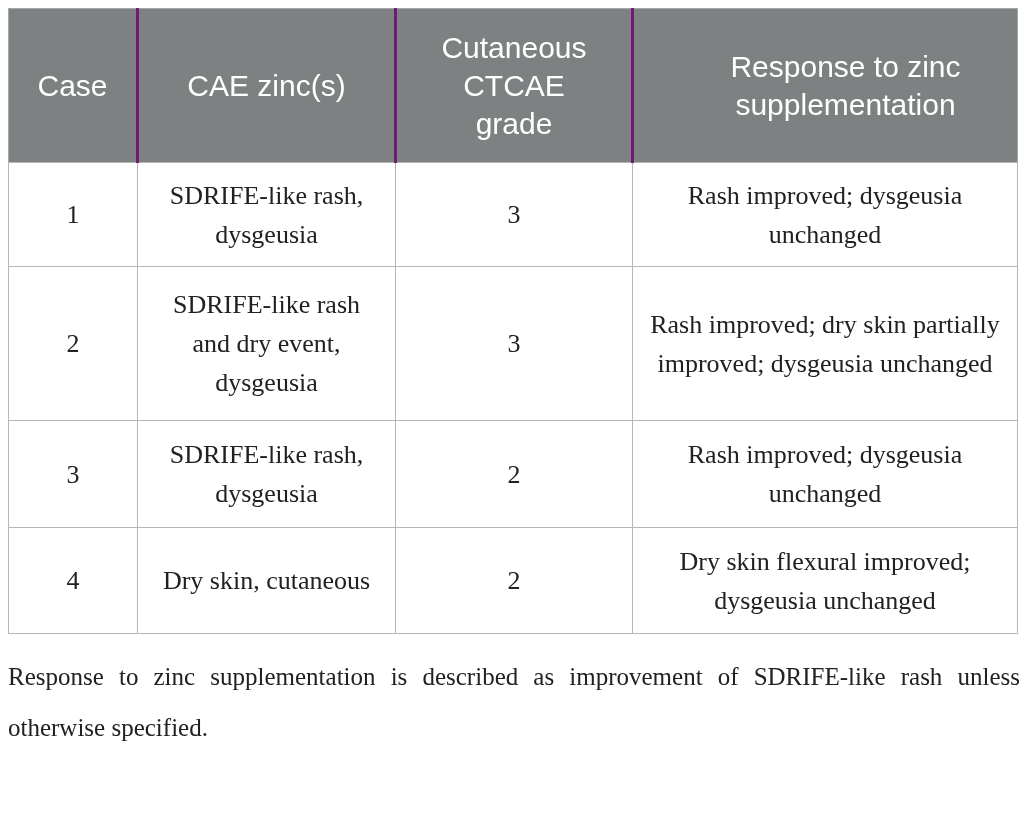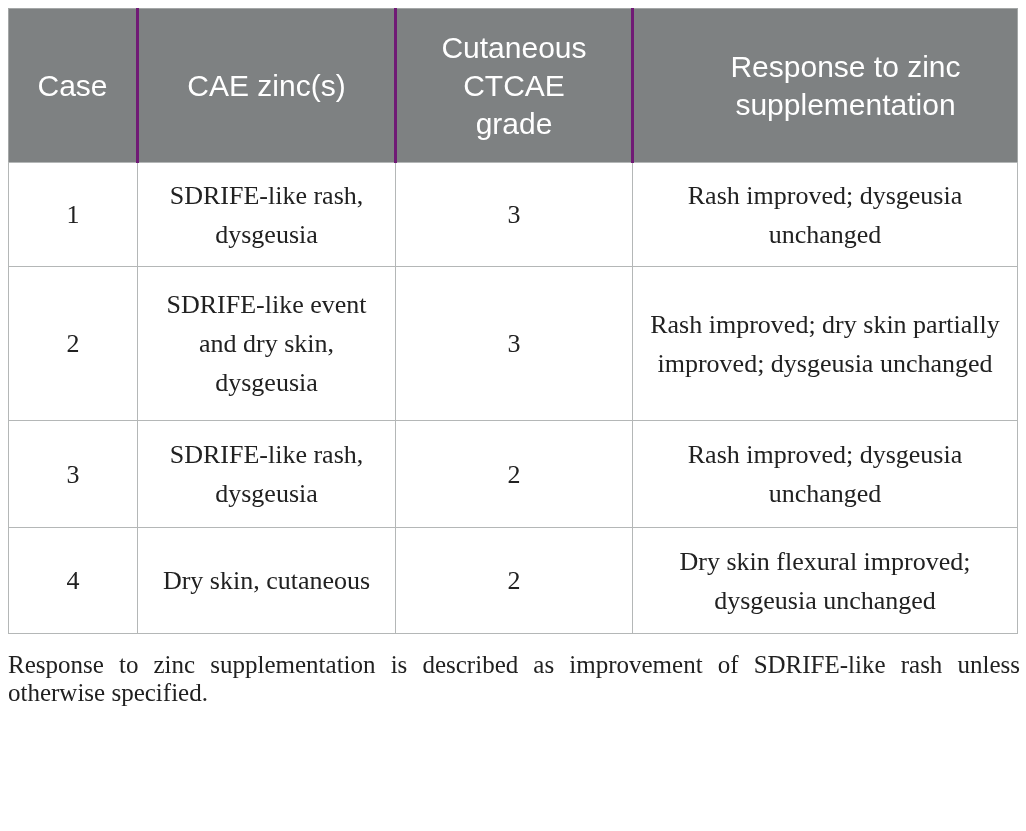--- a/index.html
+++ b/index.html
@@ -62,21 +62,21 @@
   tr.r2 td { height: 153px; }
   tr.r3 td { height: 106px; }
   tr.r4 td { height: 105px; }
 
   
   .footnotes {
     margin-top: 17px;
     width: 1012px;
     font-family: "Liberation Serif", serif;
     font-size: 25px;
-    line-height: 28px;
+    line-height: 51px;
     color: #212121;
     text-align: justify;
   }
   .footnotes p { margin: 0; }
 </style>
 </head>
 <body>
 
 <div class="page">
 
@@ -105,21 +105,21 @@
     </thead>
     <tbody>
       <tr class="r1">
         <td>1</td>
         <td>SDRIFE-like rash, dysgeusia</td>
         <td>3</td>
         <td>Rash improved; dysgeusia unchanged</td>
       </tr>
       <tr class="r2">
         <td>2</td>
-        <td>SDRIFE-like event and dry skin, dysgeusia</td>
+        <td>SDRIFE-like rash and dry event, dysgeusia</td>
         <td>3</td>
         <td>Rash improved; dry skin partially improved; dysgeusia unchanged</td>
       </tr>
       <tr class="r3">
         <td>3</td>
         <td>SDRIFE-like rash, dysgeusia</td>
         <td>2</td>
         <td>Rash improved; dysgeusia unchanged</td>
       </tr>
       <tr class="r4">

